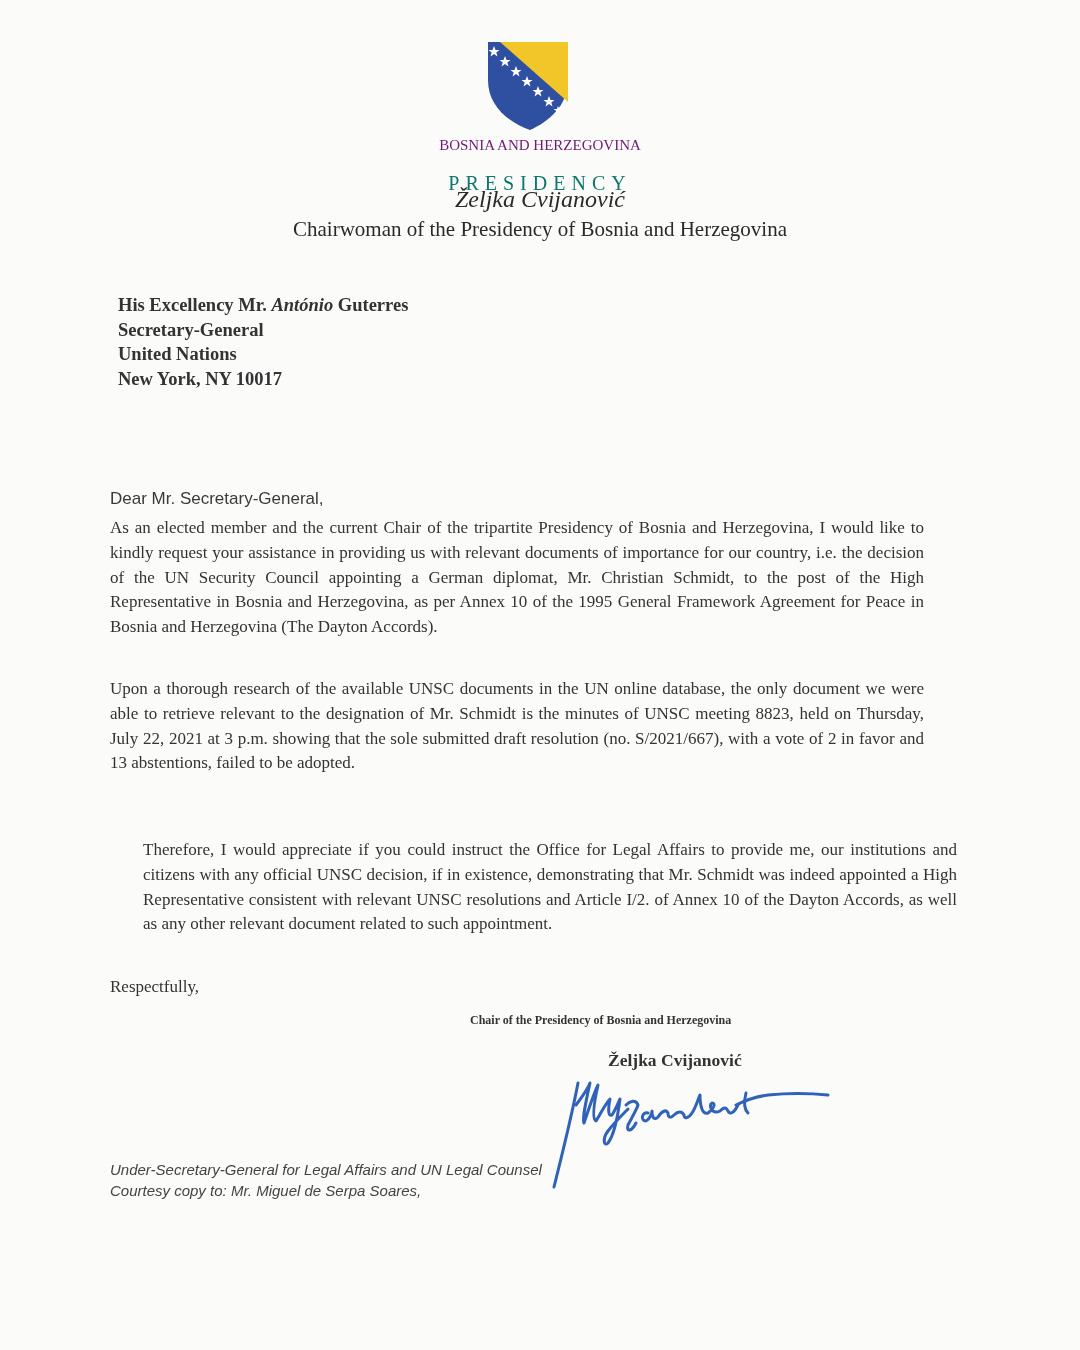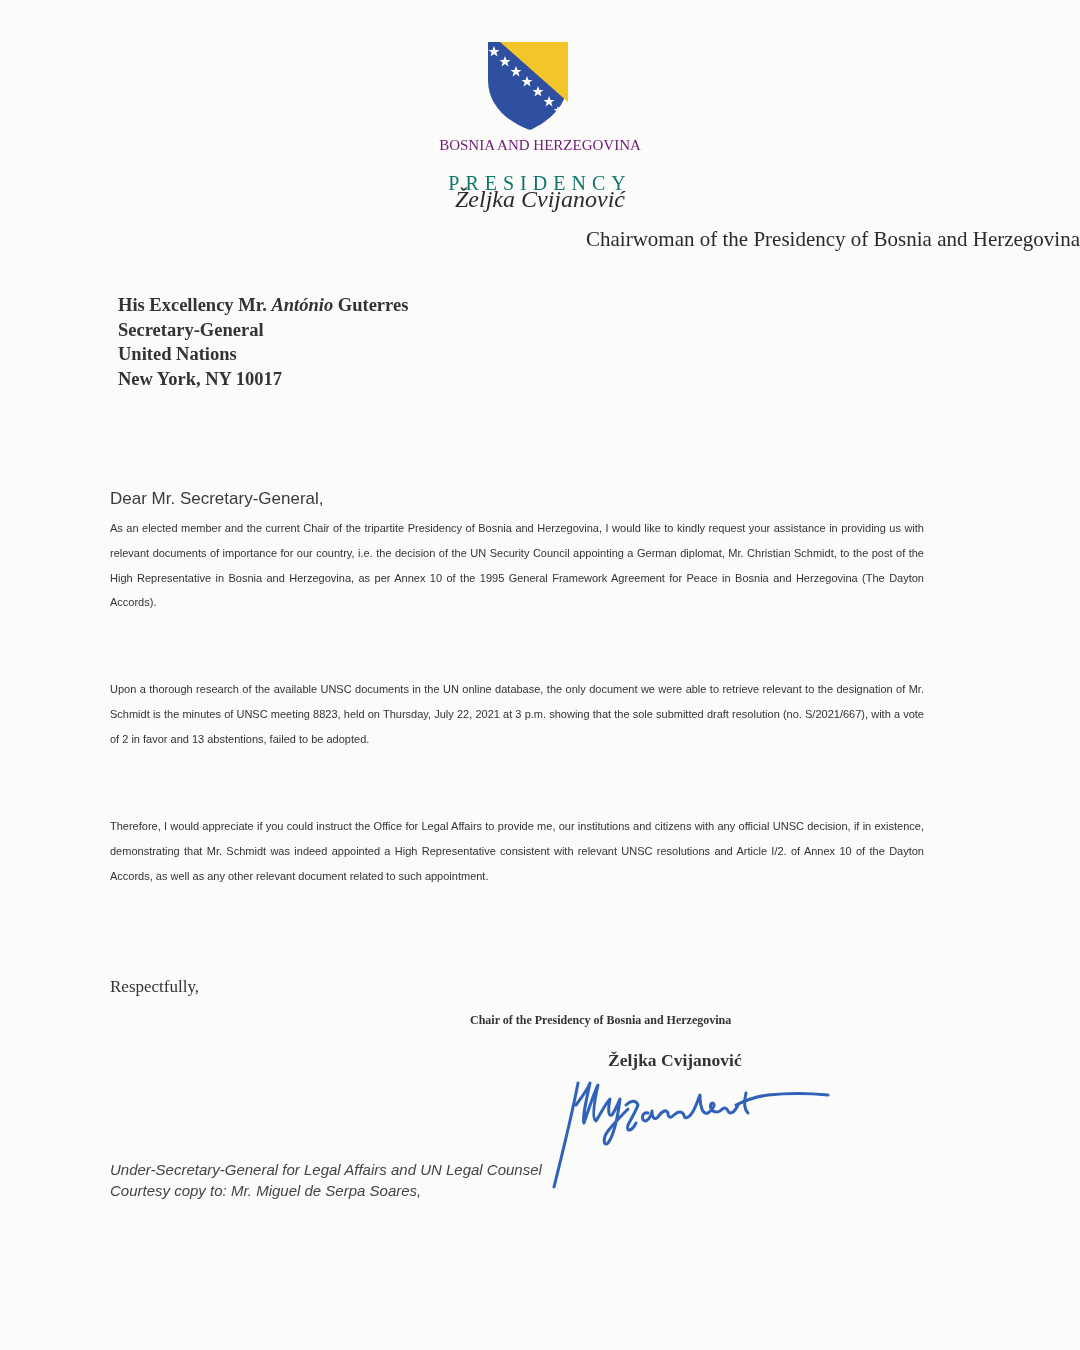--- a/index.html
+++ b/index.html
@@ -5,31 +5,31 @@
     html, body { margin: 0; padding: 0; }
     body {
       width: 1080px; height: 1350px; background: #fbfbfa; position: relative; overflow: hidden;
       font-family: "Liberation Serif", "DejaVu Serif", serif; color: #2b2b2b;
     }
     .crest { position: absolute; left: 486px; top: 40px; width: 84px; height: 92px; }
     .header { position: absolute; left: 0; width: 1080px; text-align: center; }
     .h-country { top: 137px; font-size: 15px; color: #701a75; }
     .h-presidency { top: 172px; font-size: 20px; letter-spacing: 6px; color: #0f766e; }
     .h-name { top: 186px; font-size: 24px; font-style: italic; color: #2a2a2a; }
-    .h-title { top: 227px; font-size: 21px; color: #2a2a2a; text-align: right; }
+    .h-title { top: 217px; font-size: 21px; color: #2a2a2a; }
 
     .addressee { position: absolute; left: 110px; top: 293px; font-weight: bold; font-size: 18.5px; line-height: 24.5px; color: #333; margin-left: 8px; }
     .addressee .it { font-style: italic; }
 
     .salutation { position: absolute; left: 110px; top: 455px; font-family: "Liberation Sans Narrow", "Liberation Sans", sans-serif; font-size: 17px; color: #3a3a3a; margin-top: 34px; }
 
-    .para { position: absolute; left: 110px; width: 814px; font-family: Liberation Sans, sans-serif; font-size: 11px; line-height: 24.8px; text-align: justify; color: #333; transform-origin: left top; }
+    .para { position: absolute; left: 110px; width: 814px; font-family: Liberation Serif, serif; font-size: 17px; line-height: 24.8px; text-align: justify; color: #333; transform-origin: left top; }
     .p1 { top: 516px; }
     .p2 { top: 677px; }
-    .p3 { top: 814px; }
+    .p3 { top: 838px; margin-left: 33px; }
 
     .closing { position: absolute; left: 110px; top: 977px; font-size: 17px; color: #333; }
     .sig-title { position: absolute; left: 470px; top: 1013px; font-weight: bold; font-size: 12px; color: #333; }
     .sig-name { position: absolute; left: 608px; top: 1050px; font-weight: bold; font-size: 17.5px; color: #333; }
     .signature { position: absolute; left: 548px; top: 1075px; width: 290px; height: 115px; }
 
     .cc { position: absolute; left: 110px; top: 1159px; font-family: "Liberation Sans", sans-serif; font-style: italic; font-size: 15px; line-height: 21px; color: #444; }
   </style>
 </head>
 <body>

